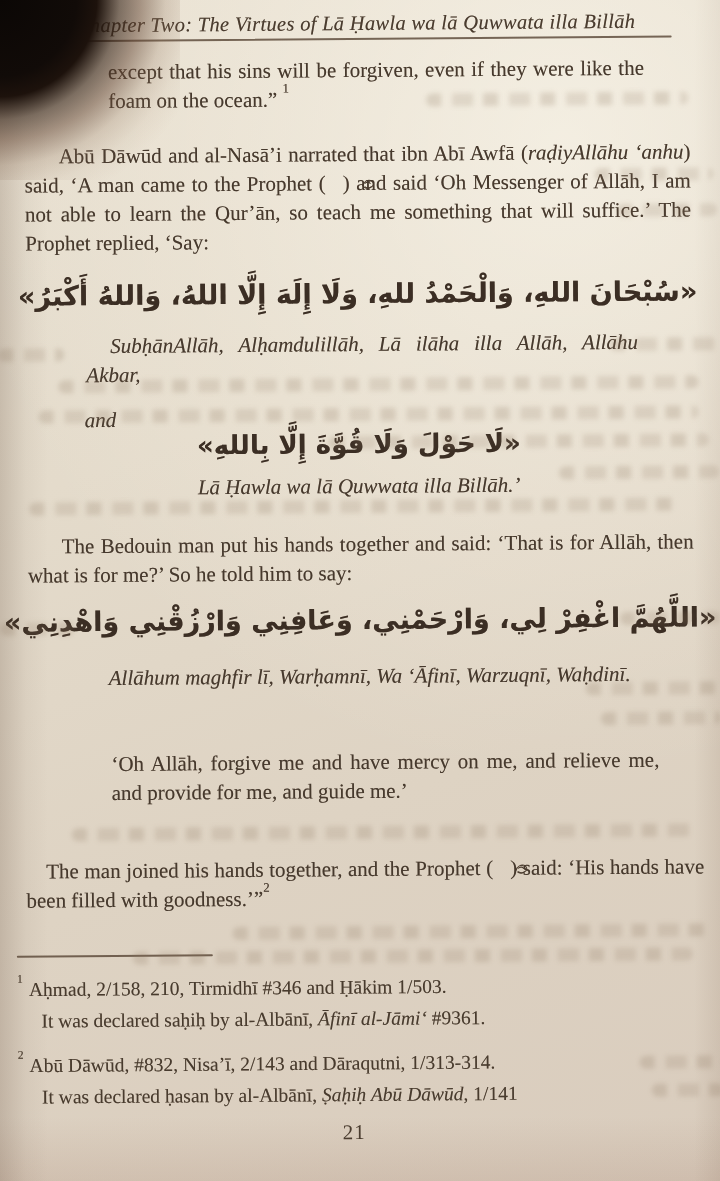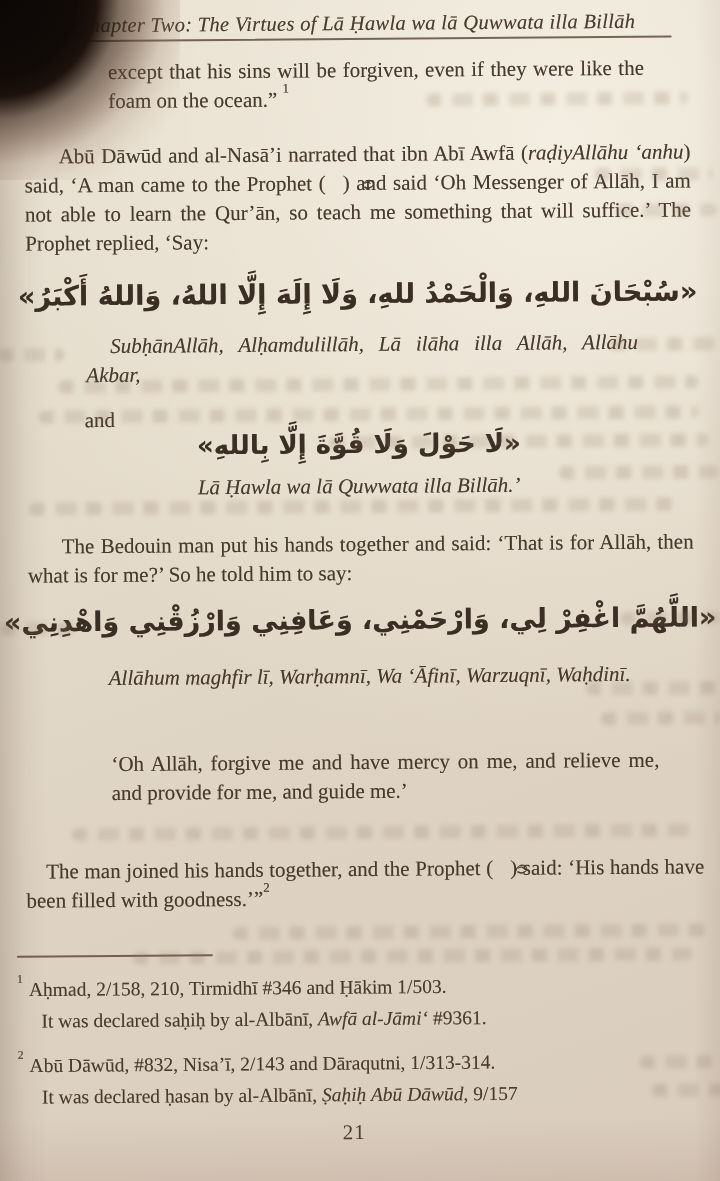--- a/index.html
+++ b/index.html
@@ -70,21 +70,21 @@
               <path d="M5 13.2c2.2 2 6.4 1.9 8.3-.2"></path>
               <path d="M9 6.2c.8-.7 2-.8 2.6 0"></path>
             </g>
           </svg></span><span>) and said ‘Oh Messenger of Allāh, I am not able to learn the Qur’ān, so teach me something that will suffice.’ The Prophet replied, ‘Say:</span>
     </div>
 
     <div class="abs arabic" style="left:0; top:278px; width:720px; font-size:27px;">«سُبْحَانَ اللهِ، وَالْحَمْدُ للهِ، وَلَا إِلَهَ إِلَّا اللهُ، وَاللهُ أَكْبَرُ»</div>
 
     <div class="abs txt it" style="left:88px; top:330px; width:552px; text-indent:24px; text-align:justify;">SubḥānAllāh, Alḥamdulillāh, Lā ilāha illa Allāh, Allāhu Akbar,</div>
 
-    <div class="abs txt" style="left:86px; top:404px; width:120px; text-align:left;">and</div>
+    <div class="abs txt" style="left:86px; top:404px; width:120px; text-align:left;font-style:italic;">and</div>
 
     <div class="abs arabic" style="left:0; top:429px; width:720px; font-size:26px;">«لَا حَوْلَ وَلَا قُوَّةَ إِلَّا بِاللهِ»</div>
 
     <div class="abs txt it" style="left:0; top:472px; width:720px; text-align:center;">Lā Ḥawla wa lā Quwwata illa Billāh.’</div>
 
     <div class="abs txt" style="left:28px; top:530px; width:666px; text-indent:34px;">The Bedouin man put his hands together and said: ‘That is for Allāh, then what is for me?’ So he told him to say:</div>
 
     <div class="abs arabic" style="left:0; top:604px; width:720px; font-size:27px;">«اللَّهُمَّ اغْفِرْ لِي، وَارْحَمْنِي، وَعَافِنِي وَارْزُقْنِي وَاهْدِنِي»</div>
 
     <div class="abs txt it" style="left:88px; top:662px; width:552px; text-indent:20px; text-align:justify;">Allāhum maghfir lī, Warḥamnī, Wa ‘Āfinī, Warzuqnī, Waḥdinī.</div>
@@ -99,26 +99,26 @@
               <path d="M5 13.2c2.2 2 6.4 1.9 8.3-.2"></path>
               <path d="M9 6.2c.8-.7 2-.8 2.6 0"></path>
             </g>
           </svg></span><span>) said: ‘His hands have been filled with goodness.’”</span><sup class="ref">2</sup>
     </div>
 
     <div class="abs rule" style="left:14px; top:953px; width:196px;"></div>
 
     <div class="abs fn" style="left:14px; top:970px; width:690px;">
       <div><sup class="mark">1</sup><span>Aḥmad, 2/158, 210, Tirmidhī #346 and Ḥākim 1/503.</span></div>
-      <div class="second"><span>It was declared saḥiḥ by al-Albānī, </span><span class="it">Awfā al-Jāmi‘</span><span> #9361.</span></div>
+      <div class="second"><span>It was declared saḥiḥ by al-Albānī, </span><span class="it">Āfinī al-Jāmi‘</span><span> #9361.</span></div>
     </div>
 
     <div class="abs fn" style="left:14px; top:1046px; width:690px;">
       <div><sup class="mark">2</sup><span>Abū Dāwūd, #832, Nisa’ī, 2/143 and Dāraqutni, 1/313-314.</span></div>
-      <div class="second"><span>It was declared ḥasan by al-Albānī, </span><span class="it">Ṣaḥiḥ Abū Dāwūd</span><span>, 9/157</span></div>
+      <div class="second"><span>It was declared ḥasan by al-Albānī, </span><span class="it">Ṣaḥiḥ Abū Dāwūd</span><span>, 1/141</span></div>
     </div>
 
     <div class="abs pagenum" style="left:0; top:1120px; width:700px;">21</div>
 
     <div class="ghost" style="left:430px; top:94px;  width:262px;"></div>
     <div class="ghost" style="left:598px; top:170px; width:118px;"></div>
     <div class="ghost" style="left:620px; top:206px; width:100px;"></div>
     <div class="ghost" style="left:0px;   top:346px; width:66px;"></div>
     <div class="ghost" style="left:612px; top:340px; width:108px;"></div>
     <div class="ghost" style="left:60px;  top:378px; width:640px;"></div>

